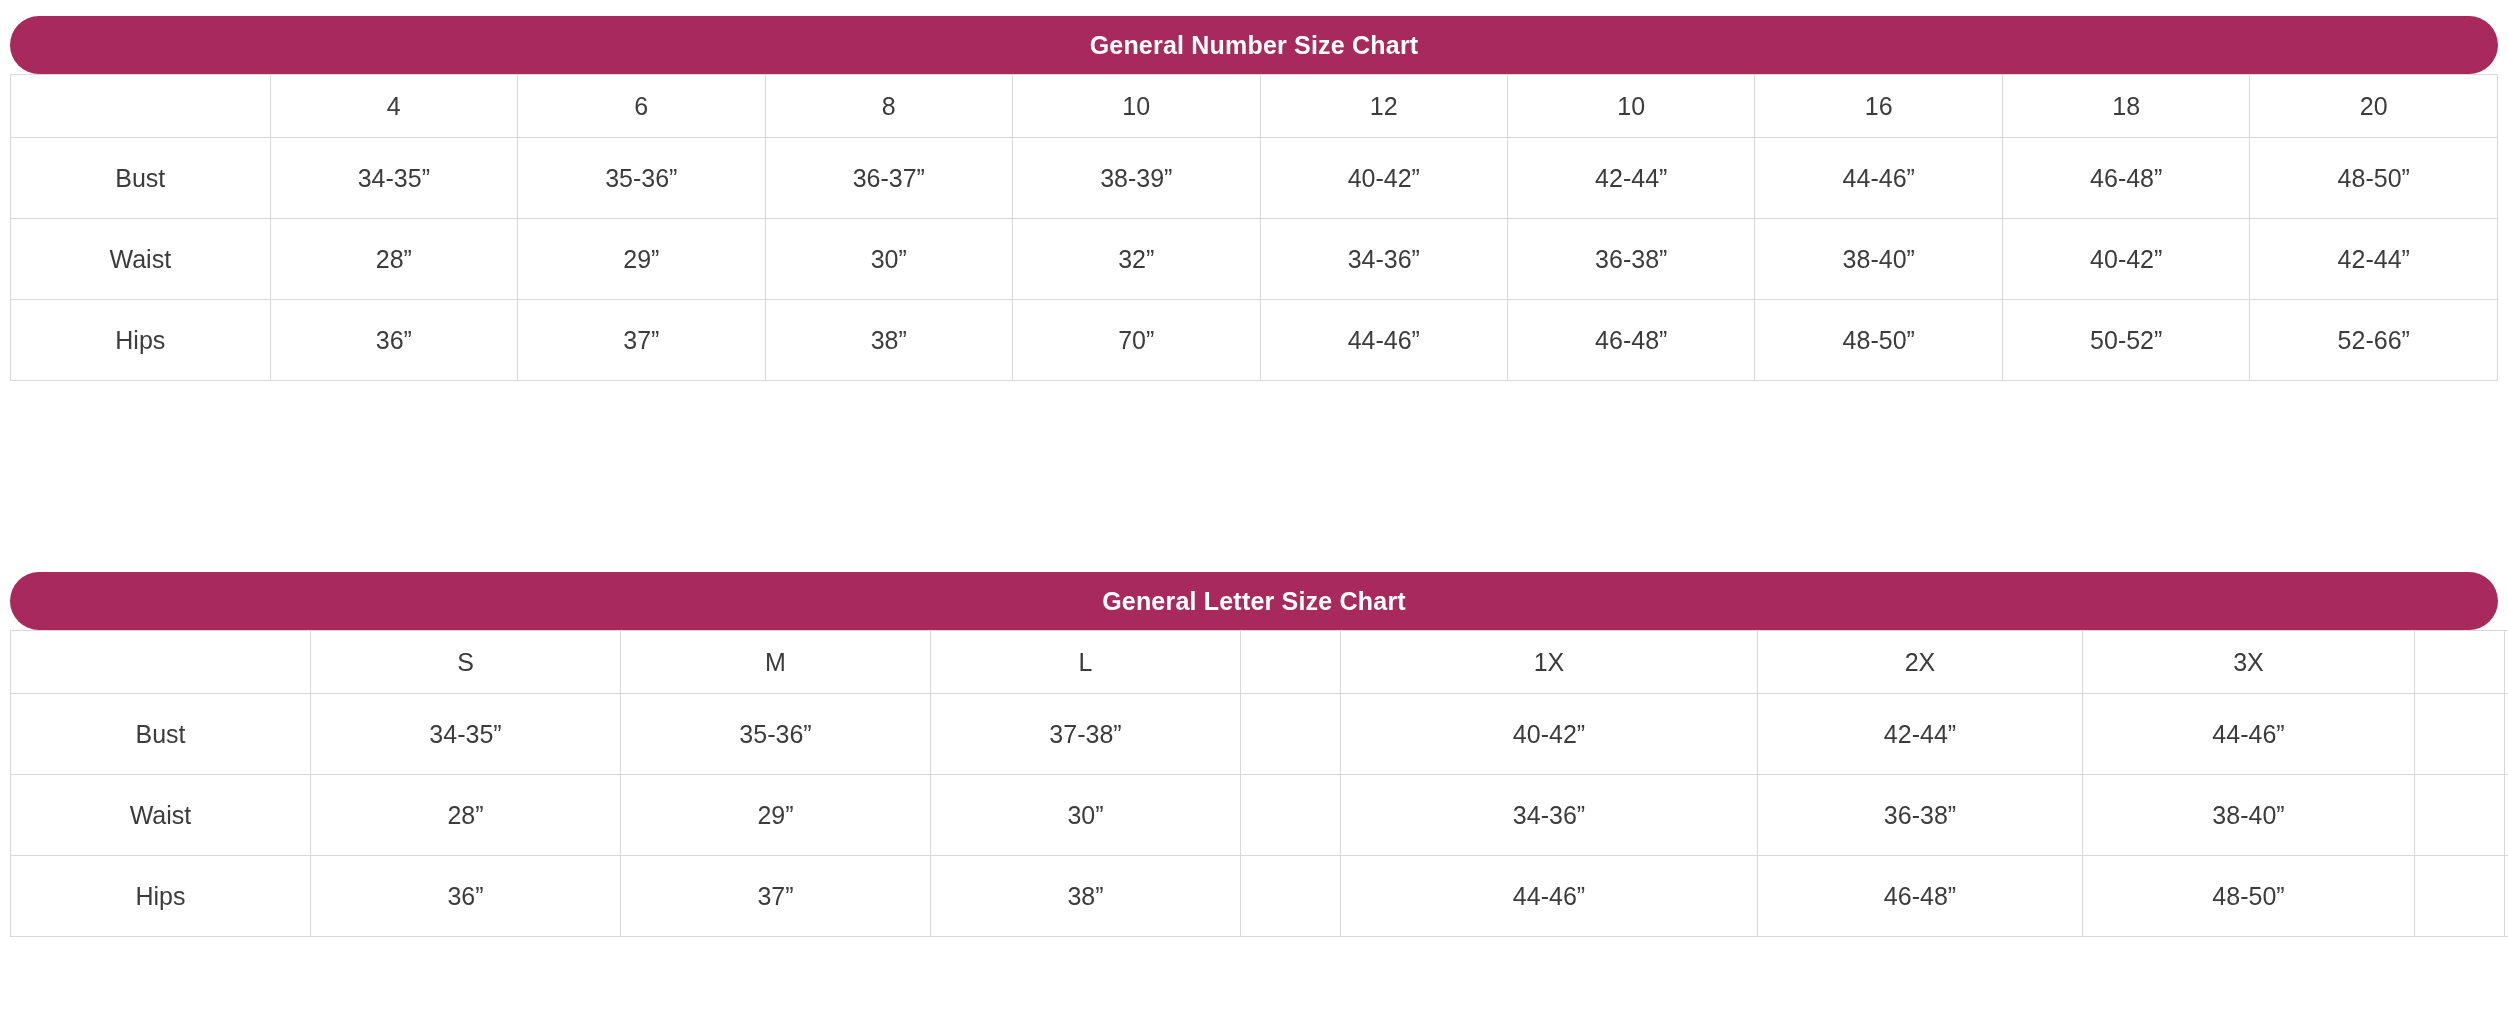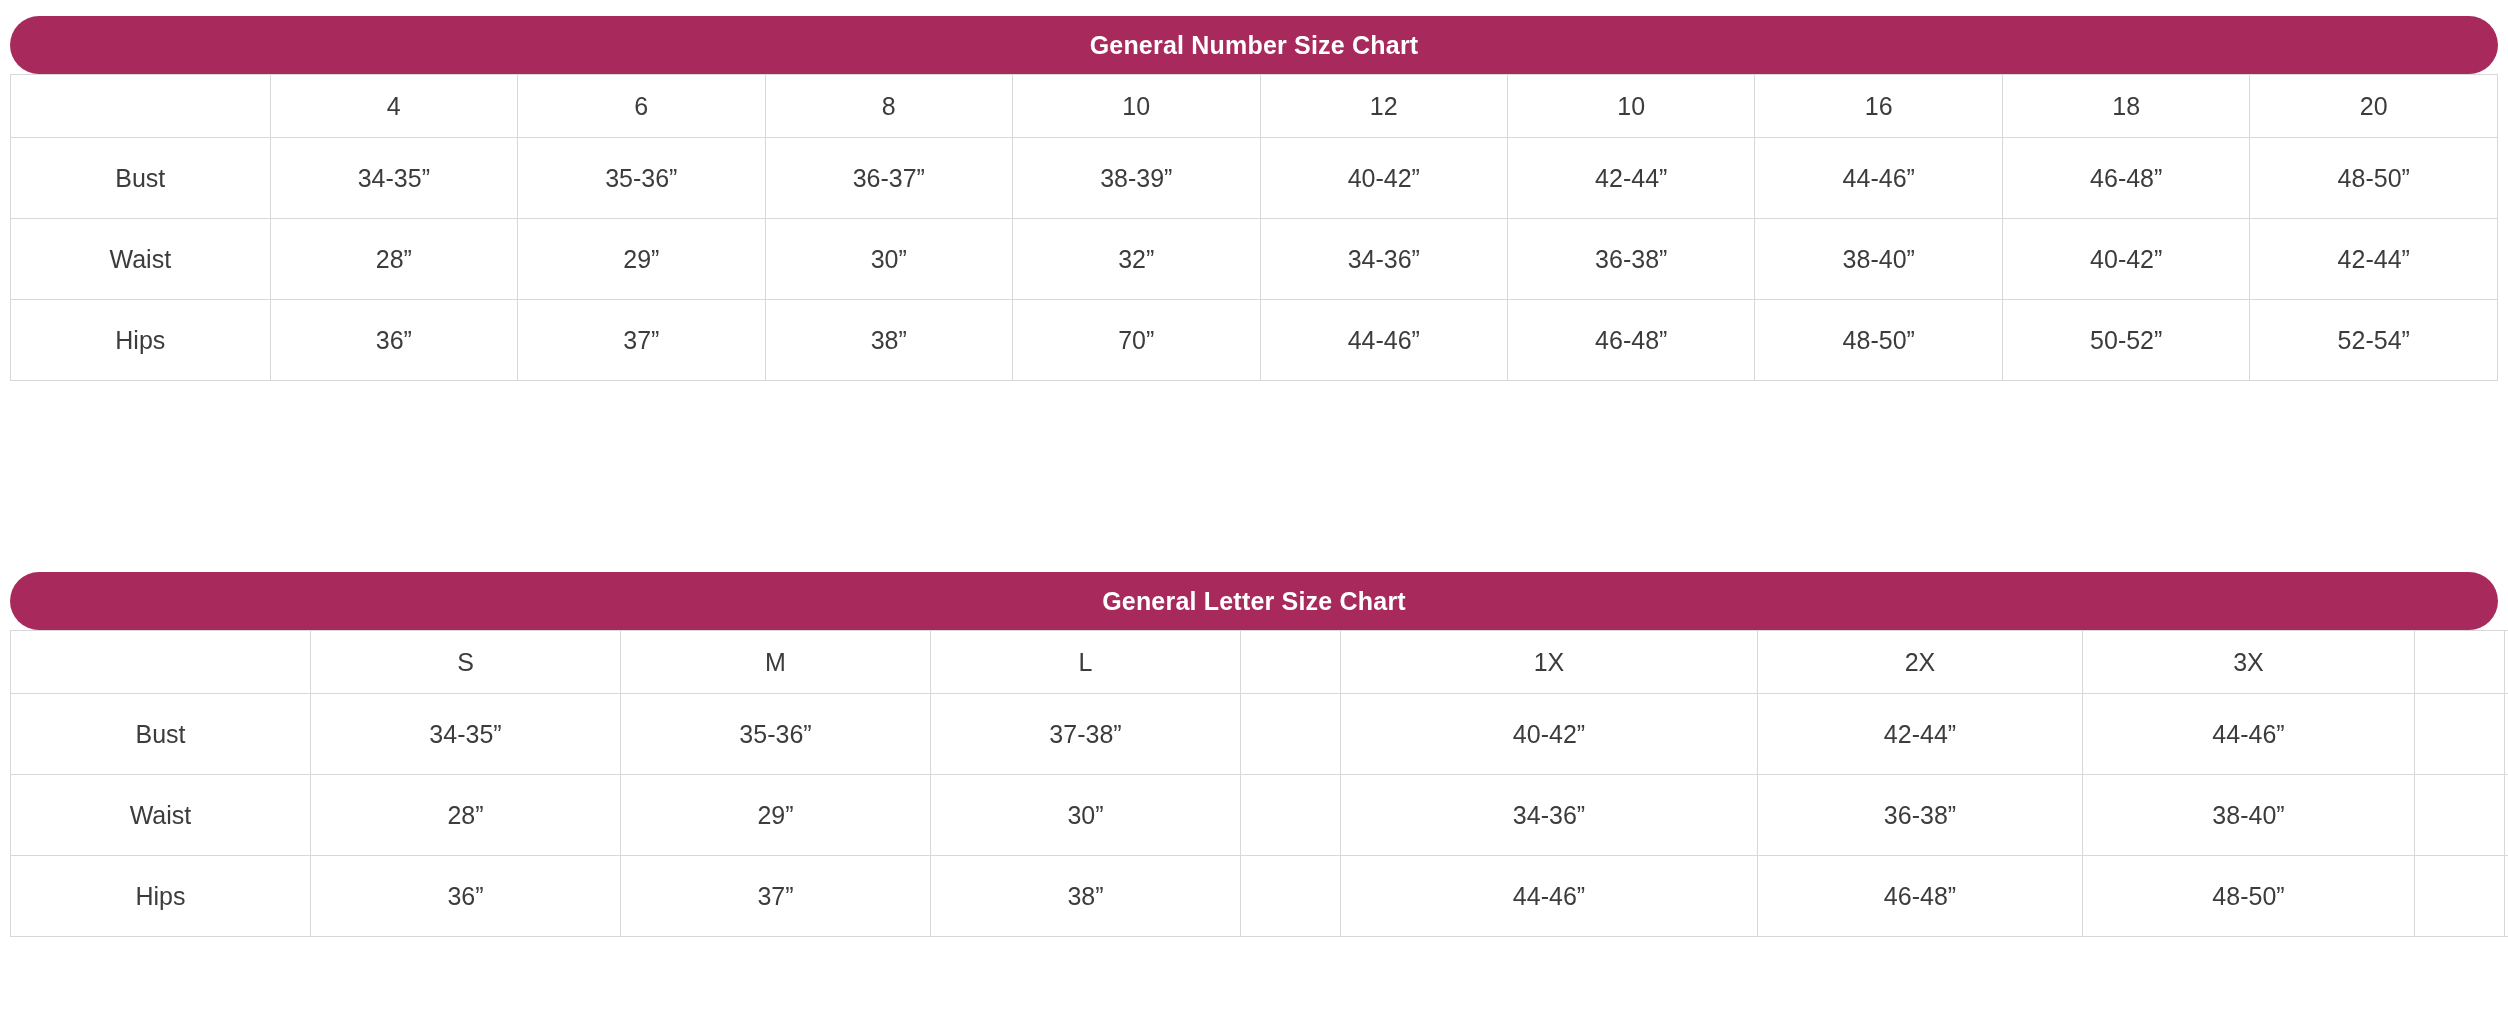--- a/index.html
+++ b/index.html
@@ -148,21 +148,21 @@
         <tr>
           <td class="row-label">Hips</td>
           <td>36”</td>
           <td>37”</td>
           <td>38”</td>
           <td>70”</td>
           <td>44-46”</td>
           <td>46-48”</td>
           <td>48-50”</td>
           <td>50-52”</td>
-          <td>52-54”</td>
+          <td>52-66”</td>
         </tr>
       </tbody>
     </table>
   </section>
 
   <section class="chart-block" id="chart-2">
     <div class="chart-title">General Letter Size Chart</div>
 
     <table class="size-table">
       <colgroup>

